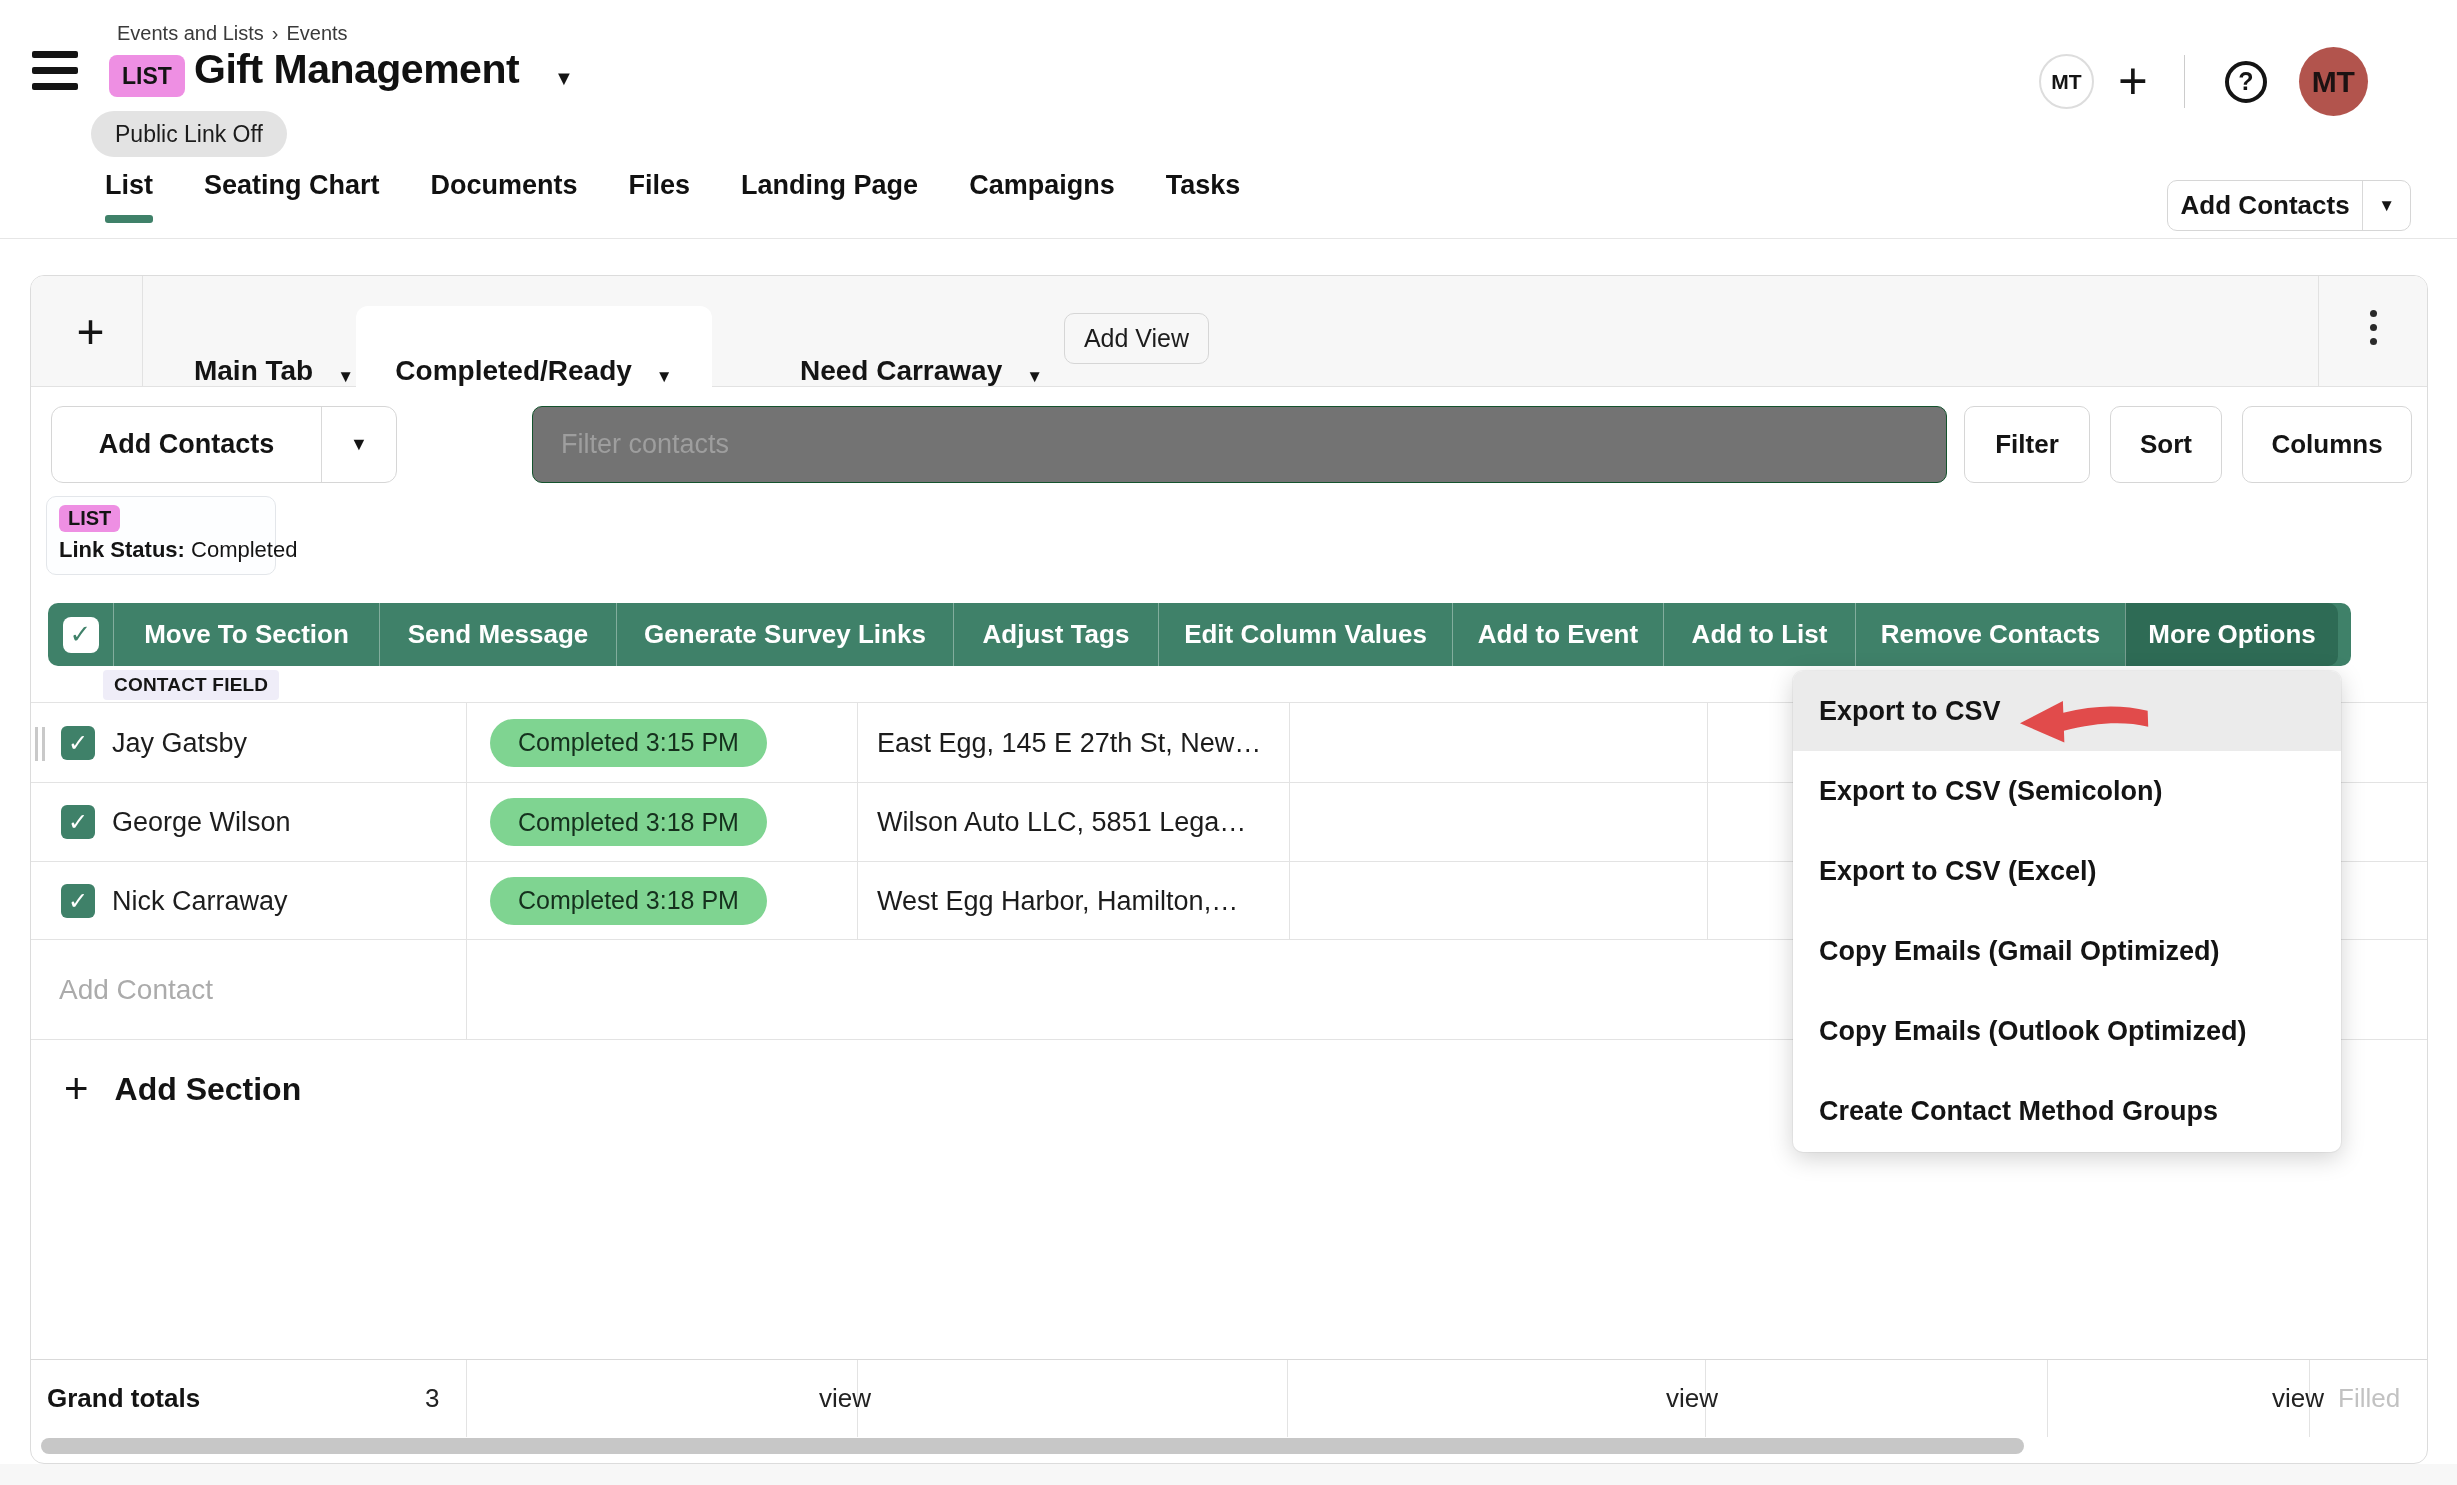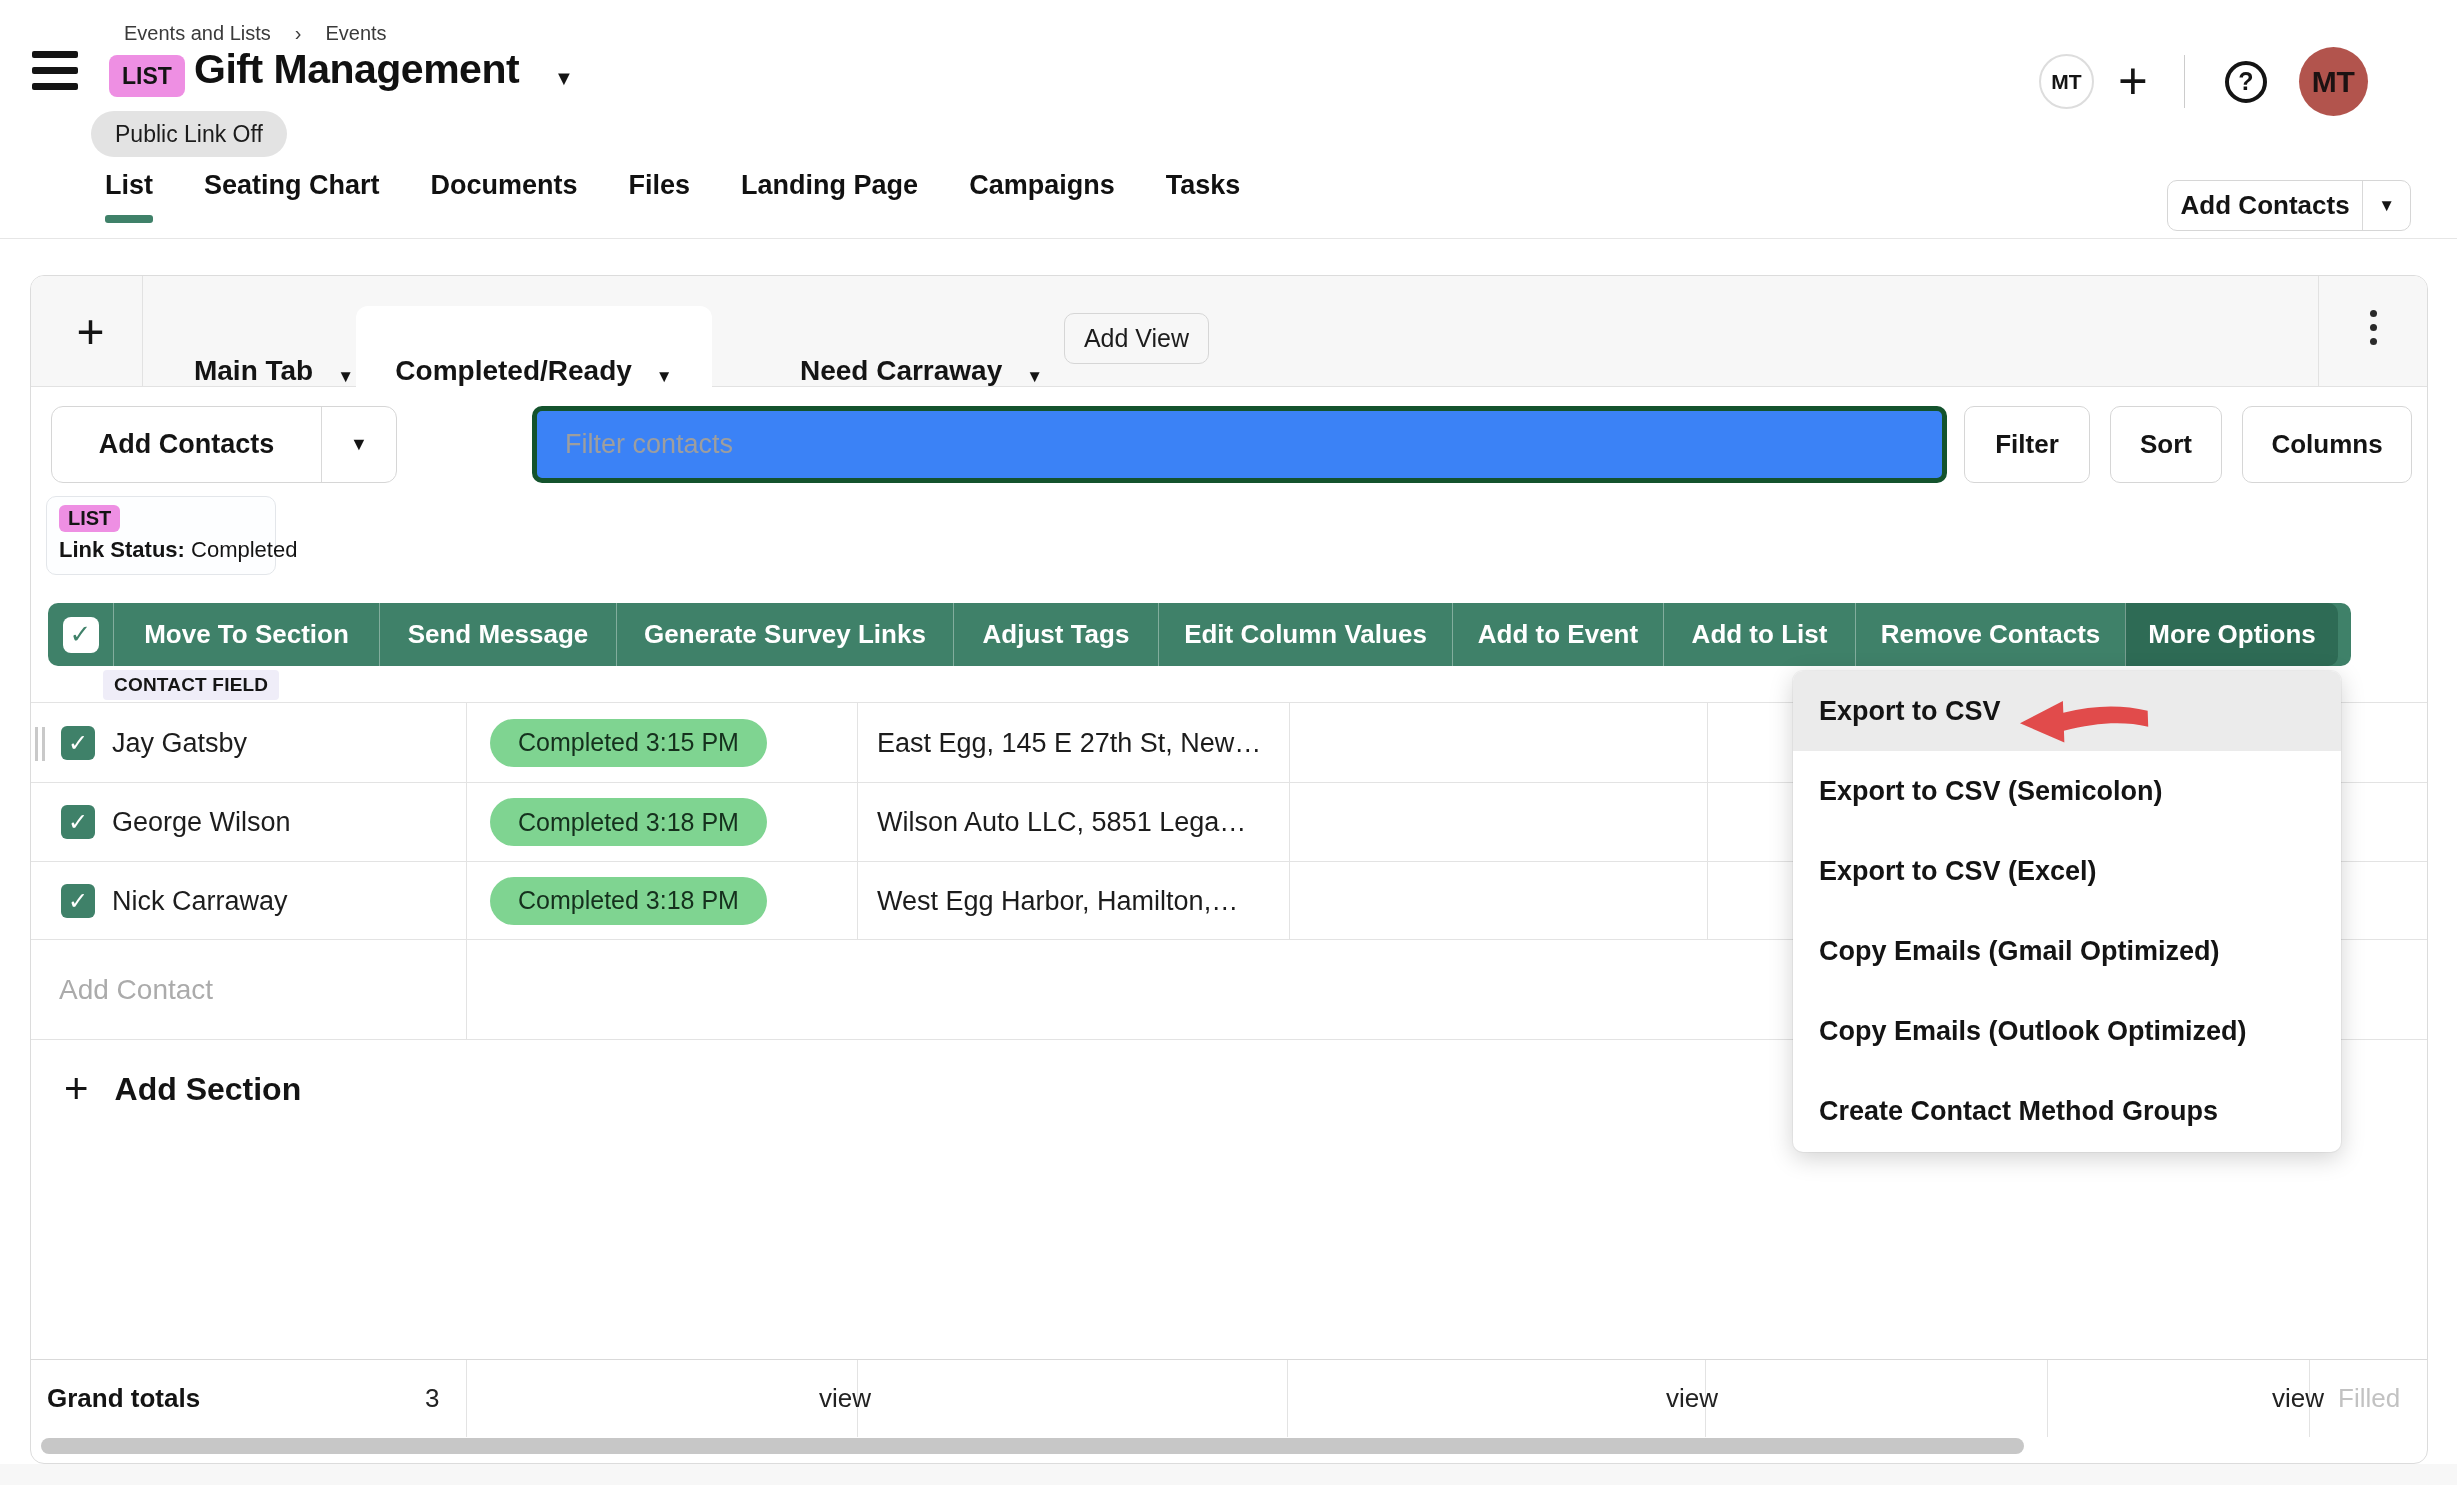--- a/index.html
+++ b/index.html
@@ -3,21 +3,21 @@
 <meta charset="utf-8">
 <style>
   * { box-sizing: border-box; margin: 0; padding: 0; }
   html,body { background:#fff; }
   body { font-family: "Liberation Sans", "DejaVu Sans", sans-serif; color:#141414; }
   #stage { position:relative; width:2457px; height:1485px; background:#fff; overflow:hidden; }
 
   
   .hamburger { position:absolute; left:32px; top:51px; width:46px; cursor:pointer; }
   .hamburger i { display:block; height:7px; background:#141414; border-radius:2px; margin-bottom:9px; }
-  .breadcrumb { position:absolute; left:124px; top:22px; font-size:20px; color:#3a3a3a; display:flex; gap:24px; align-items:center; }
+  .breadcrumb { position:absolute; left:117px; top:22px; font-size:20px; color:#3a3a3a; display:flex; gap:8px; align-items:center; }
   .list-badge { position:absolute; left:109px; top:55px; height:42px; background:#EE8FE3; color:#141414;
     border-radius:8px; font-size:23px; font-weight:800; display:flex; align-items:center; padding:0 13px; }
   .page-title { position:absolute; left:194px; top:46px; font-size:41px; font-weight:800; color:#111; letter-spacing:-0.5px; }
   .title-caret { position:absolute; left:554px; top:67px; font-size:20px; color:#141414; cursor:pointer; }
   .public-pill { position:absolute; left:91px; top:111px; height:46px; background:#e3e3e3; border-radius:23px;
     font-size:23px; color:#1c1c1c; display:flex; align-items:center; padding:0 24px; }
 
   .nav-tabs { position:absolute; left:105px; top:170px; display:flex; gap:51px; }
   .navtab { font-size:27px; font-weight:700; color:#111; cursor:pointer; }
   .navtab .under { height:8px; border-radius:3px; background:transparent; margin-top:14px; }
@@ -56,22 +56,22 @@
   .addview-btn { position:absolute; left:1033px; top:37px; width:145px; height:51px; border:1px solid #d6d6d6; border-radius:10px;
     display:flex; align-items:center; justify-content:center; font-size:25px; color:#1c1c1c; cursor:pointer; background:transparent; }
   .strip-div2 { position:absolute; left:2287px; top:0; width:1px; height:111px; background:#e2e2e2; }
   .kebab { position:absolute; left:2334px; top:34px; width:16px; cursor:pointer; }
   .kebab i { display:block; width:7px; height:7px; border-radius:50%; background:#2a2a2a; margin:0 auto 7px; }
 
   
   #tb-add-contacts { left:20px; top:130px; width:346px; height:77px; border-radius:12px; }
   #tb-add-contacts .main { width:269px; font-size:27px; }
   #tb-add-contacts .caret { width:75px; font-size:18px; }
-  .filter-input { position:absolute; left:501px; top:130px; width:1415px; height:77px; border:5px solid #14532d; border-radius:10px;
-    font-size:27px; color:#1c1c1c; padding:0 28px; font-family:inherit; background:#3b82f6; }
+  .filter-input { position:absolute; left:501px; top:130px; width:1415px; height:77px; border:1px solid #14532d; border-radius:10px;
+    font-size:27px; color:#1c1c1c; padding:0 28px; font-family:inherit; background:#737373; }
   .filter-input::placeholder { color:#9e9e9e; }
   .ghost-btn { position:absolute; top:130px; height:77px; border:1px solid #d6d6d6; border-radius:10px; background:#fff;
     display:flex; align-items:center; justify-content:center; font-size:26px; font-weight:700; color:#141414; cursor:pointer; }
   #btn-filter { left:1933px; width:126px; }
   #btn-sort { left:2079px; width:112px; }
   #btn-columns { left:2211px; width:170px; }
 
   
   .status-chip { position:absolute; left:15px; top:220px; width:230px; height:79px; background:#fdfeff;
     border:1px solid #e3e6ea; border-radius:10px; padding:8px 12px; }

